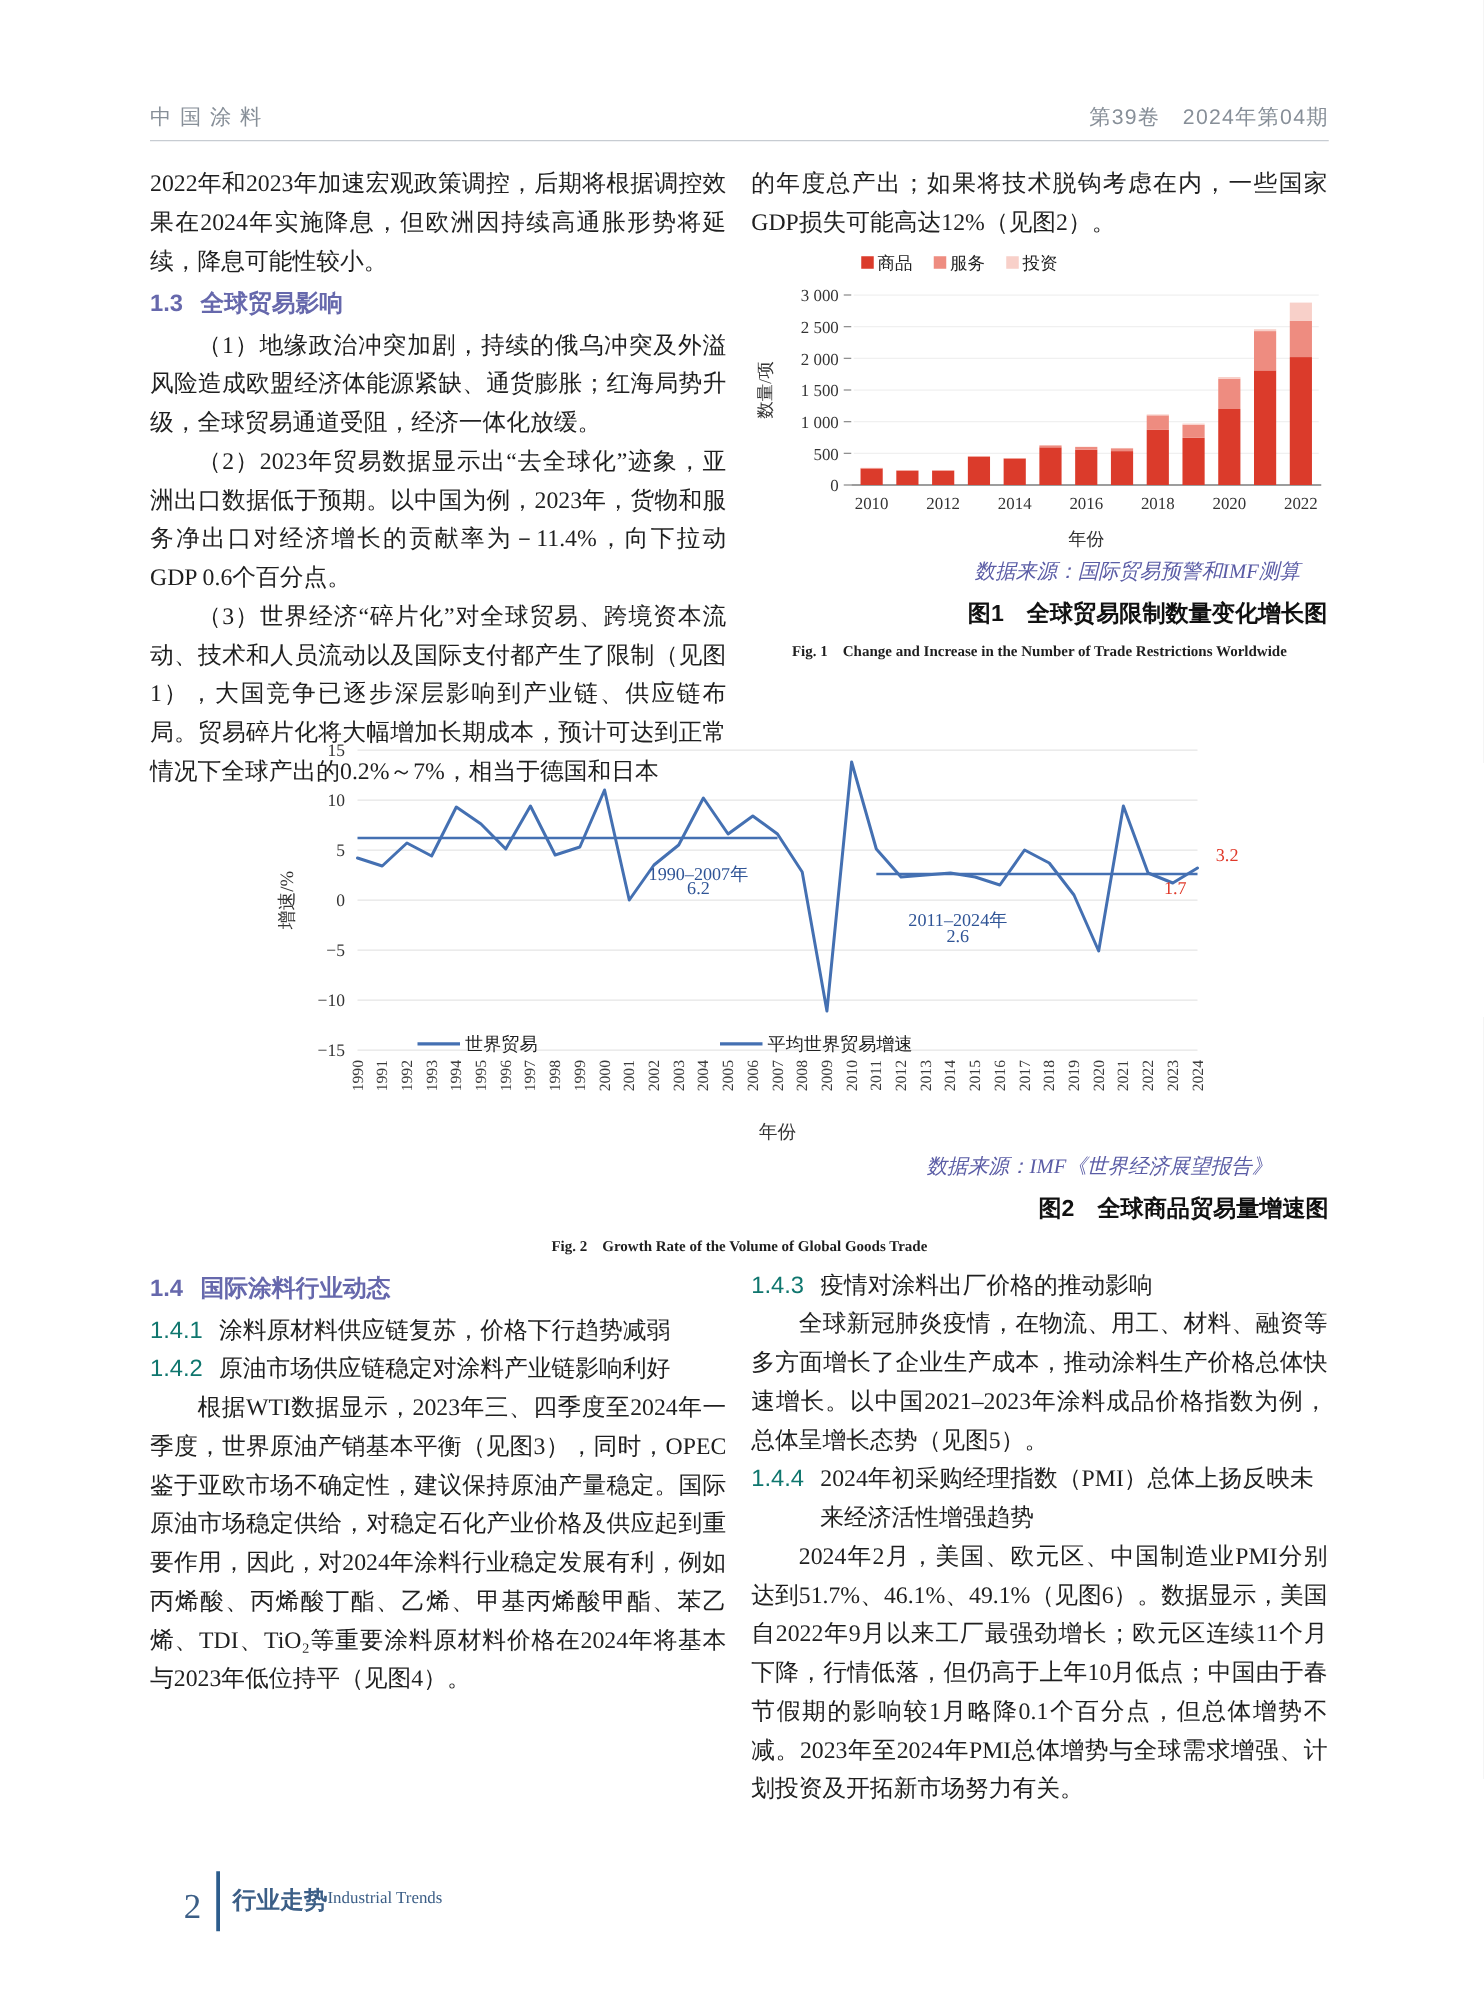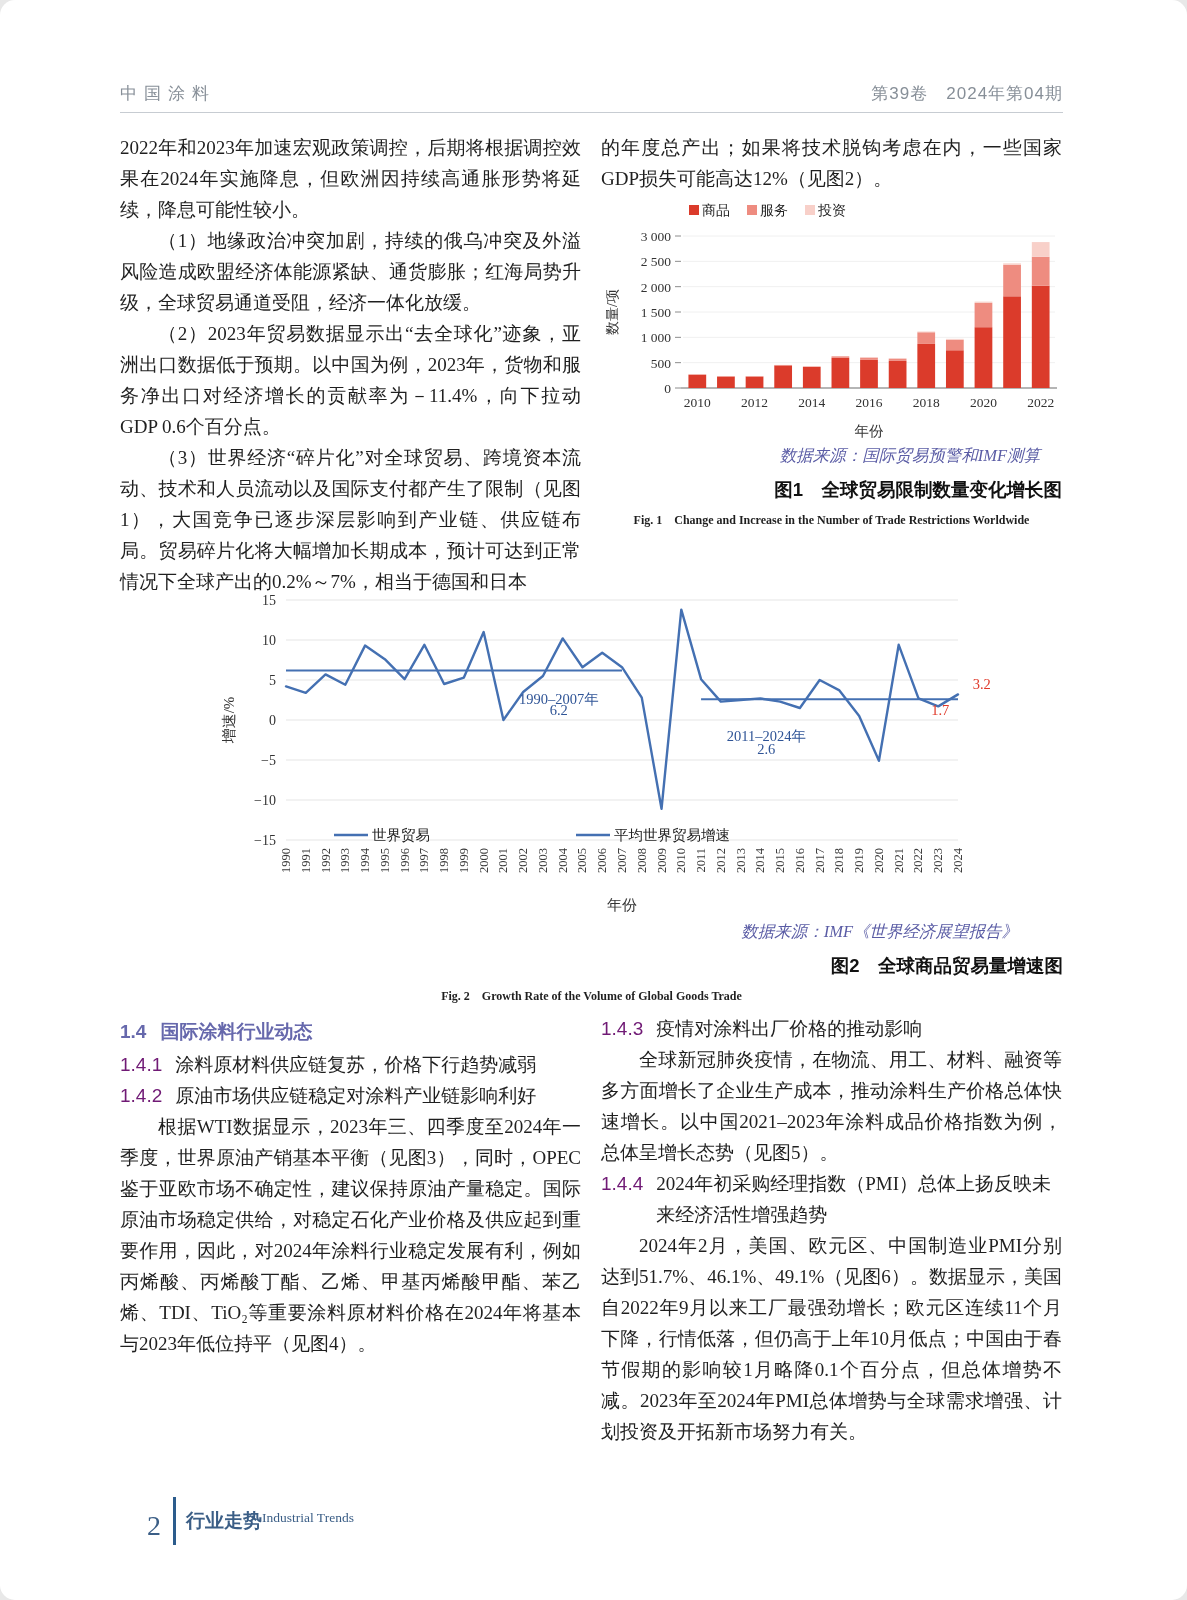--- a/index.html
+++ b/index.html
@@ -1,20 +1,20 @@
 <!DOCTYPE html>
 <html><head>
 <meta charset="utf-8">
 <title>中国涂料 P2</title>
 <style>
   html,body{margin:0;padding:0;background:#e8e8e8;}
   .page{
     position:relative;width:1187px;height:1600px;background:#ffffff;
     margin:0 auto;overflow:hidden;
-    font-family:"Liberation Serif","DejaVu Serif",serif;color:#1f1f1f;border-radius:15px;
+    font-family:"Liberation Serif","DejaVu Serif",serif;color:#1f1f1f;
   }
   
   .pg-header{
     position:absolute;top:82px;left:120px;width:943px;
     display:flex;justify-content:space-between;align-items:flex-end;
     padding-bottom:7px;border-bottom:1px solid #c7ccd2;
     font-family:"Liberation Sans","DejaVu Sans",sans-serif;
     font-size:17px;color:#878f98;
   }
   .journal-name{letter-spacing:7px;}
@@ -27,21 +27,21 @@
   .para{font-size:19px;line-height:31px;text-align:justify;margin:0;}
   .indent{text-indent:2em;}
   .sec-heading{
     display:flex;gap:14px;align-items:baseline;
     font-family:"Liberation Sans","DejaVu Sans",sans-serif;
     font-weight:bold;color:#6668ac;font-size:19px;line-height:33px;margin:2px 0 1px 0;
   }
   .sub-heading{
     display:flex;gap:13px;align-items:baseline;font-size:19px;line-height:31px;
   }
-  .sub-num{font-family:"Liberation Sans","DejaVu Sans",sans-serif;color:#701a75;flex:0 0 auto;}
+  .sub-num{font-family:"Liberation Sans","DejaVu Sans",sans-serif;color:#0f766e;flex:0 0 auto;}
   .sub-title{color:#1f1f1f;}
   
   .figure-block{margin-top:4px;}
   .fig-source{
     font-style:italic;font-size:16.5px;color:#5a5ca5;text-align:right;line-height:24px;
   }
   .fig-caption-zh{
     text-align:right;font-family:"Liberation Sans","DejaVu Sans",sans-serif;
     font-weight:bold;font-size:18.5px;color:#111;margin-top:8px;line-height:28px;
   }
@@ -71,20 +71,24 @@
 <div class="page">
 
   <div class="pg-header">
     <span class="journal-name">中国涂料</span>
     <span class="issue-info">第39卷　2024年第04期</span>
   </div>
 
   <div class="row" id="row1">
     <div class="col">
       <p class="para">2022年和2023年加速宏观政策调控，后期将根据调控效果在2024年实施降息，但欧洲因持续高通胀形势将延续，降息可能性较小。</p>
+      <div class="sec-heading">
+        <span>1.3</span>
+        <span>全球贸易影响</span>
+      </div>
       <p class="para indent">（1）地缘政治冲突加剧，持续的俄乌冲突及外溢风险造成欧盟经济体能源紧缺、通货膨胀；红海局势升级，全球贸易通道受阻，经济一体化放缓。</p>
       <p class="para indent">（2）2023年贸易数据显示出“去全球化”迹象，亚洲出口数据低于预期。以中国为例，2023年，货物和服务净出口对经济增长的贡献率为－11.4%，向下拉动GDP 0.6个百分点。</p>
       <p class="para indent">（3）世界经济“碎片化”对全球贸易、跨境资本流动、技术和人员流动以及国际支付都产生了限制（见图1），大国竞争已逐步深层影响到产业链、供应链布局。贸易碎片化将大幅增加长期成本，预计可达到正常情况下全球产出的0.2%～7%，相当于德国和日本</p>
     </div>
     <div class="col">
       <p class="para">的年度总产出；如果将技术脱钩考虑在内，一些国家GDP损失可能高达12%（见图2）。</p>
       <div class="figure-block">
         <div><svg width="462" height="242" viewBox="0 0 462 242">
               <line x1="82" y1="164.66666666666666" x2="454" y2="164.66666666666666" stroke="#f0f0f0" stroke-width="1"></line>
               <line x1="82" y1="139.33333333333334" x2="454" y2="139.33333333333334" stroke="#f0f0f0" stroke-width="1"></line>

